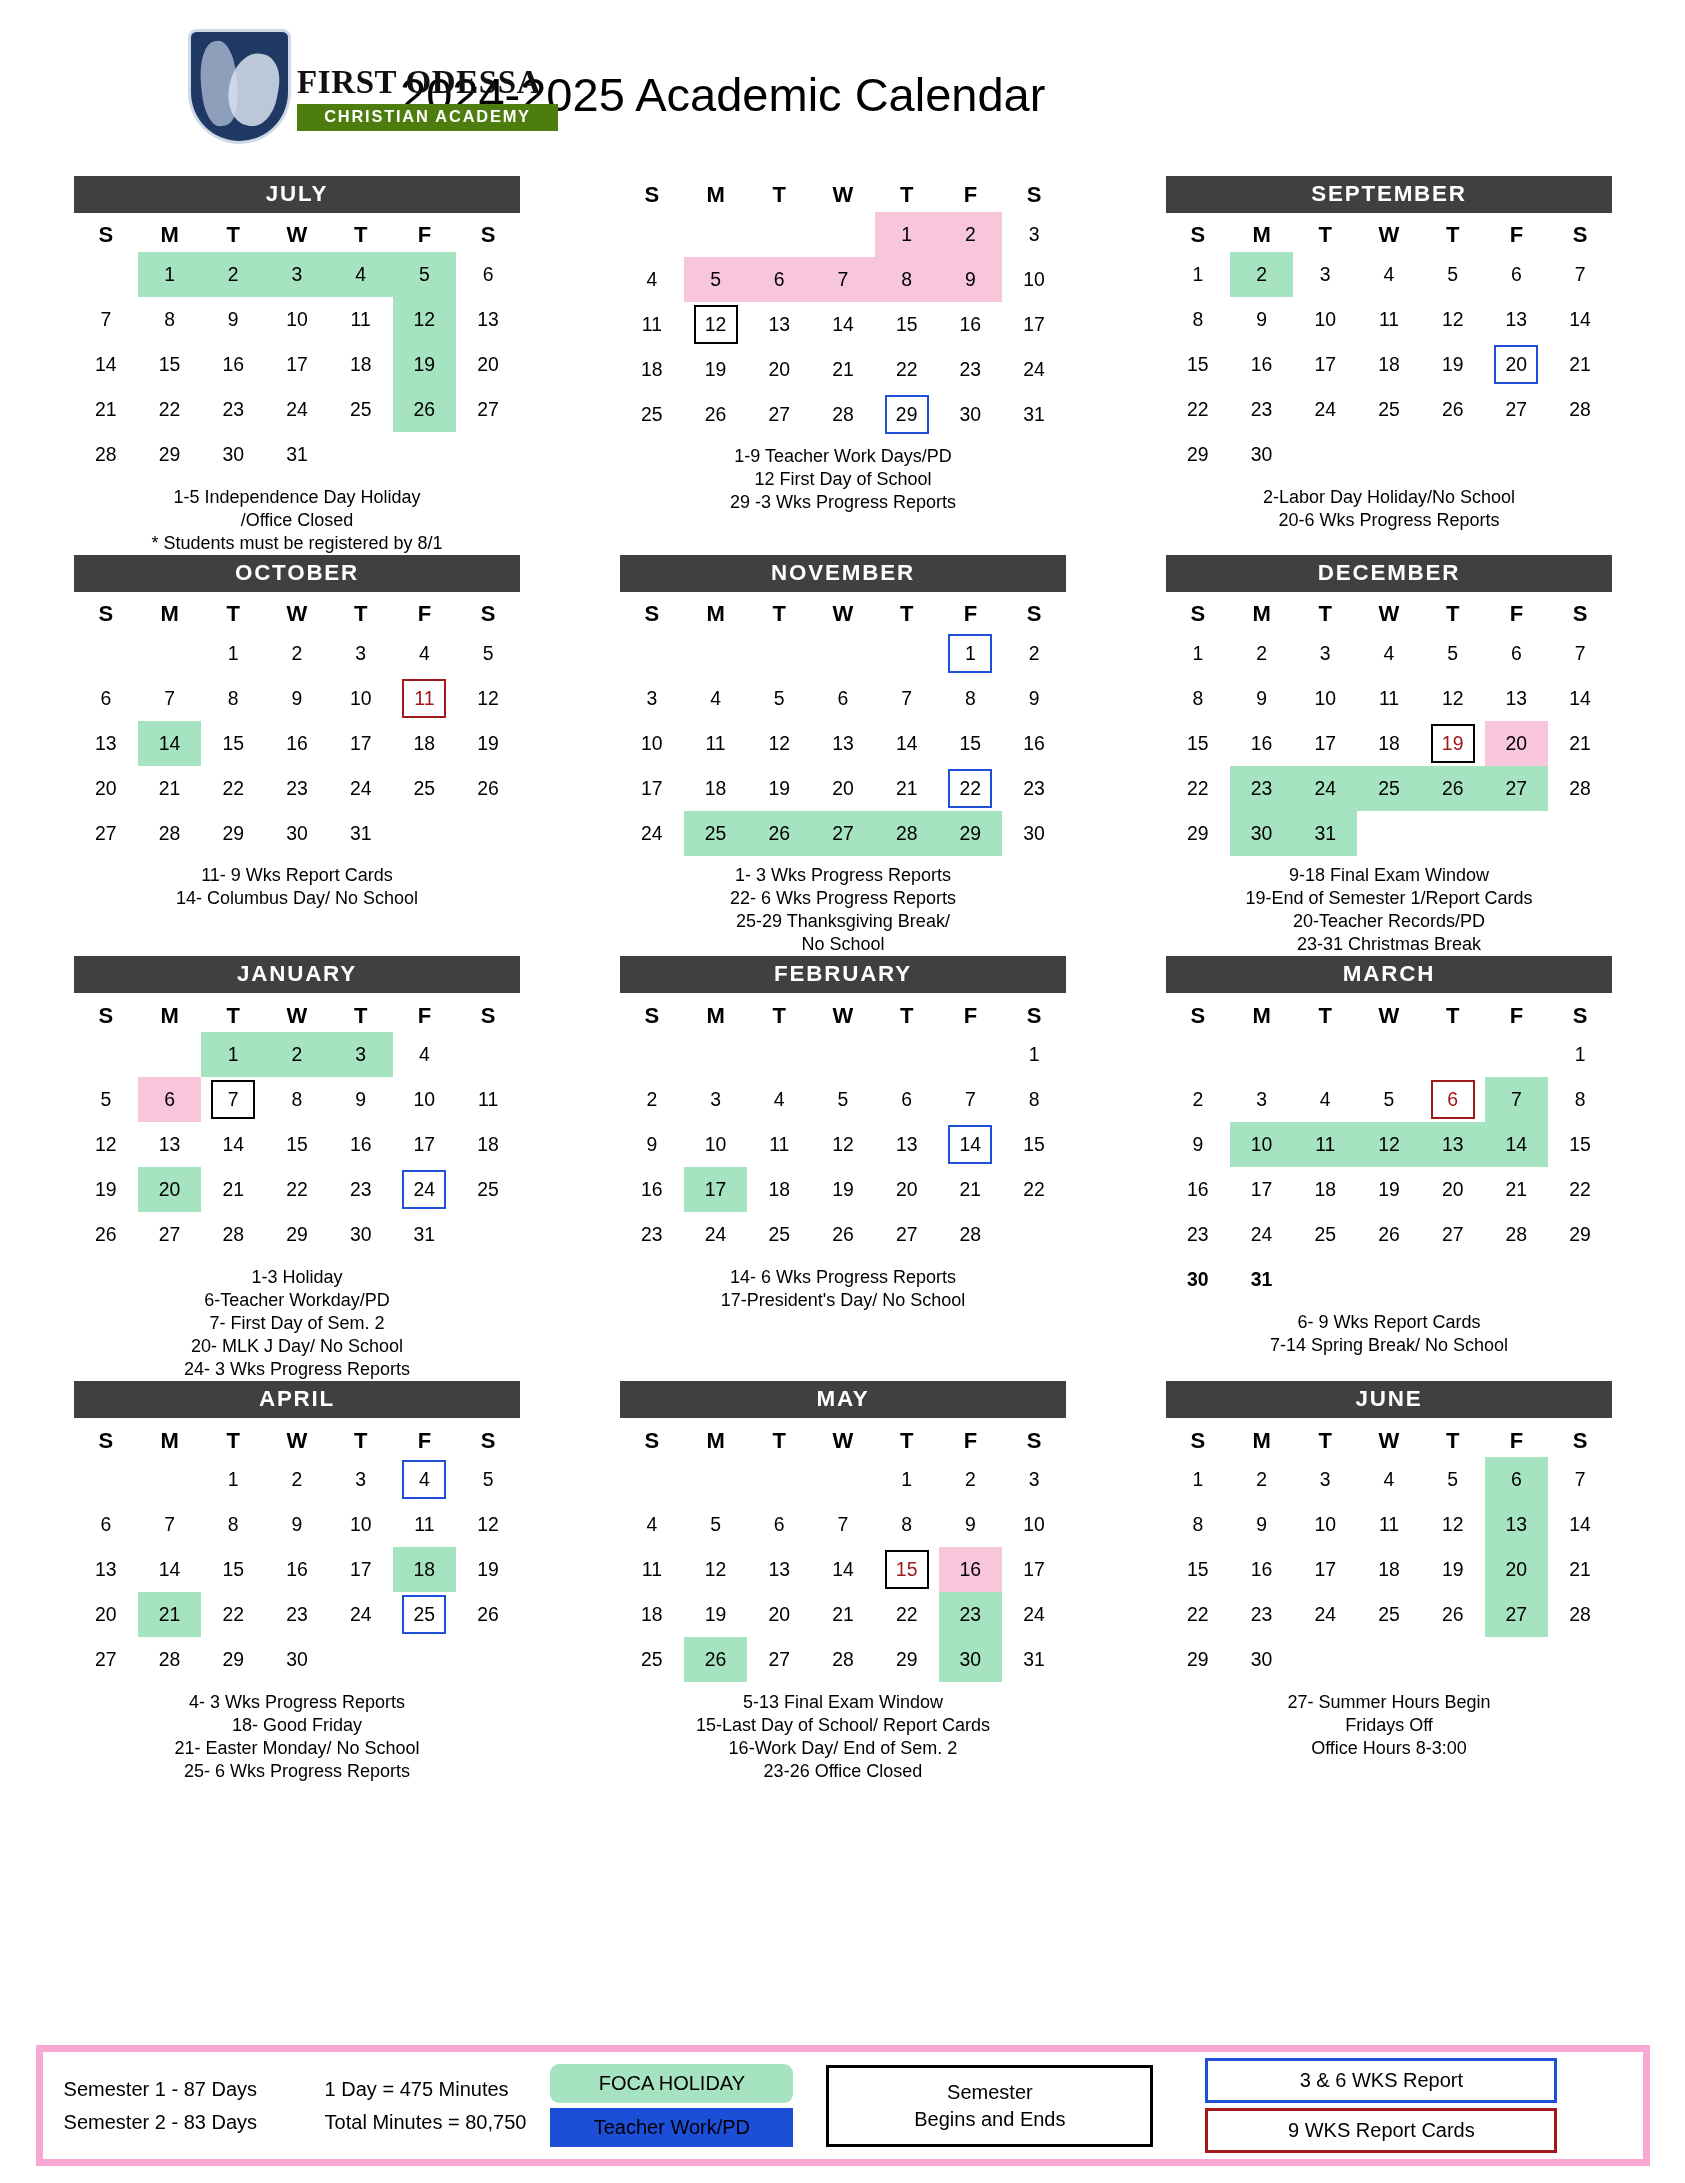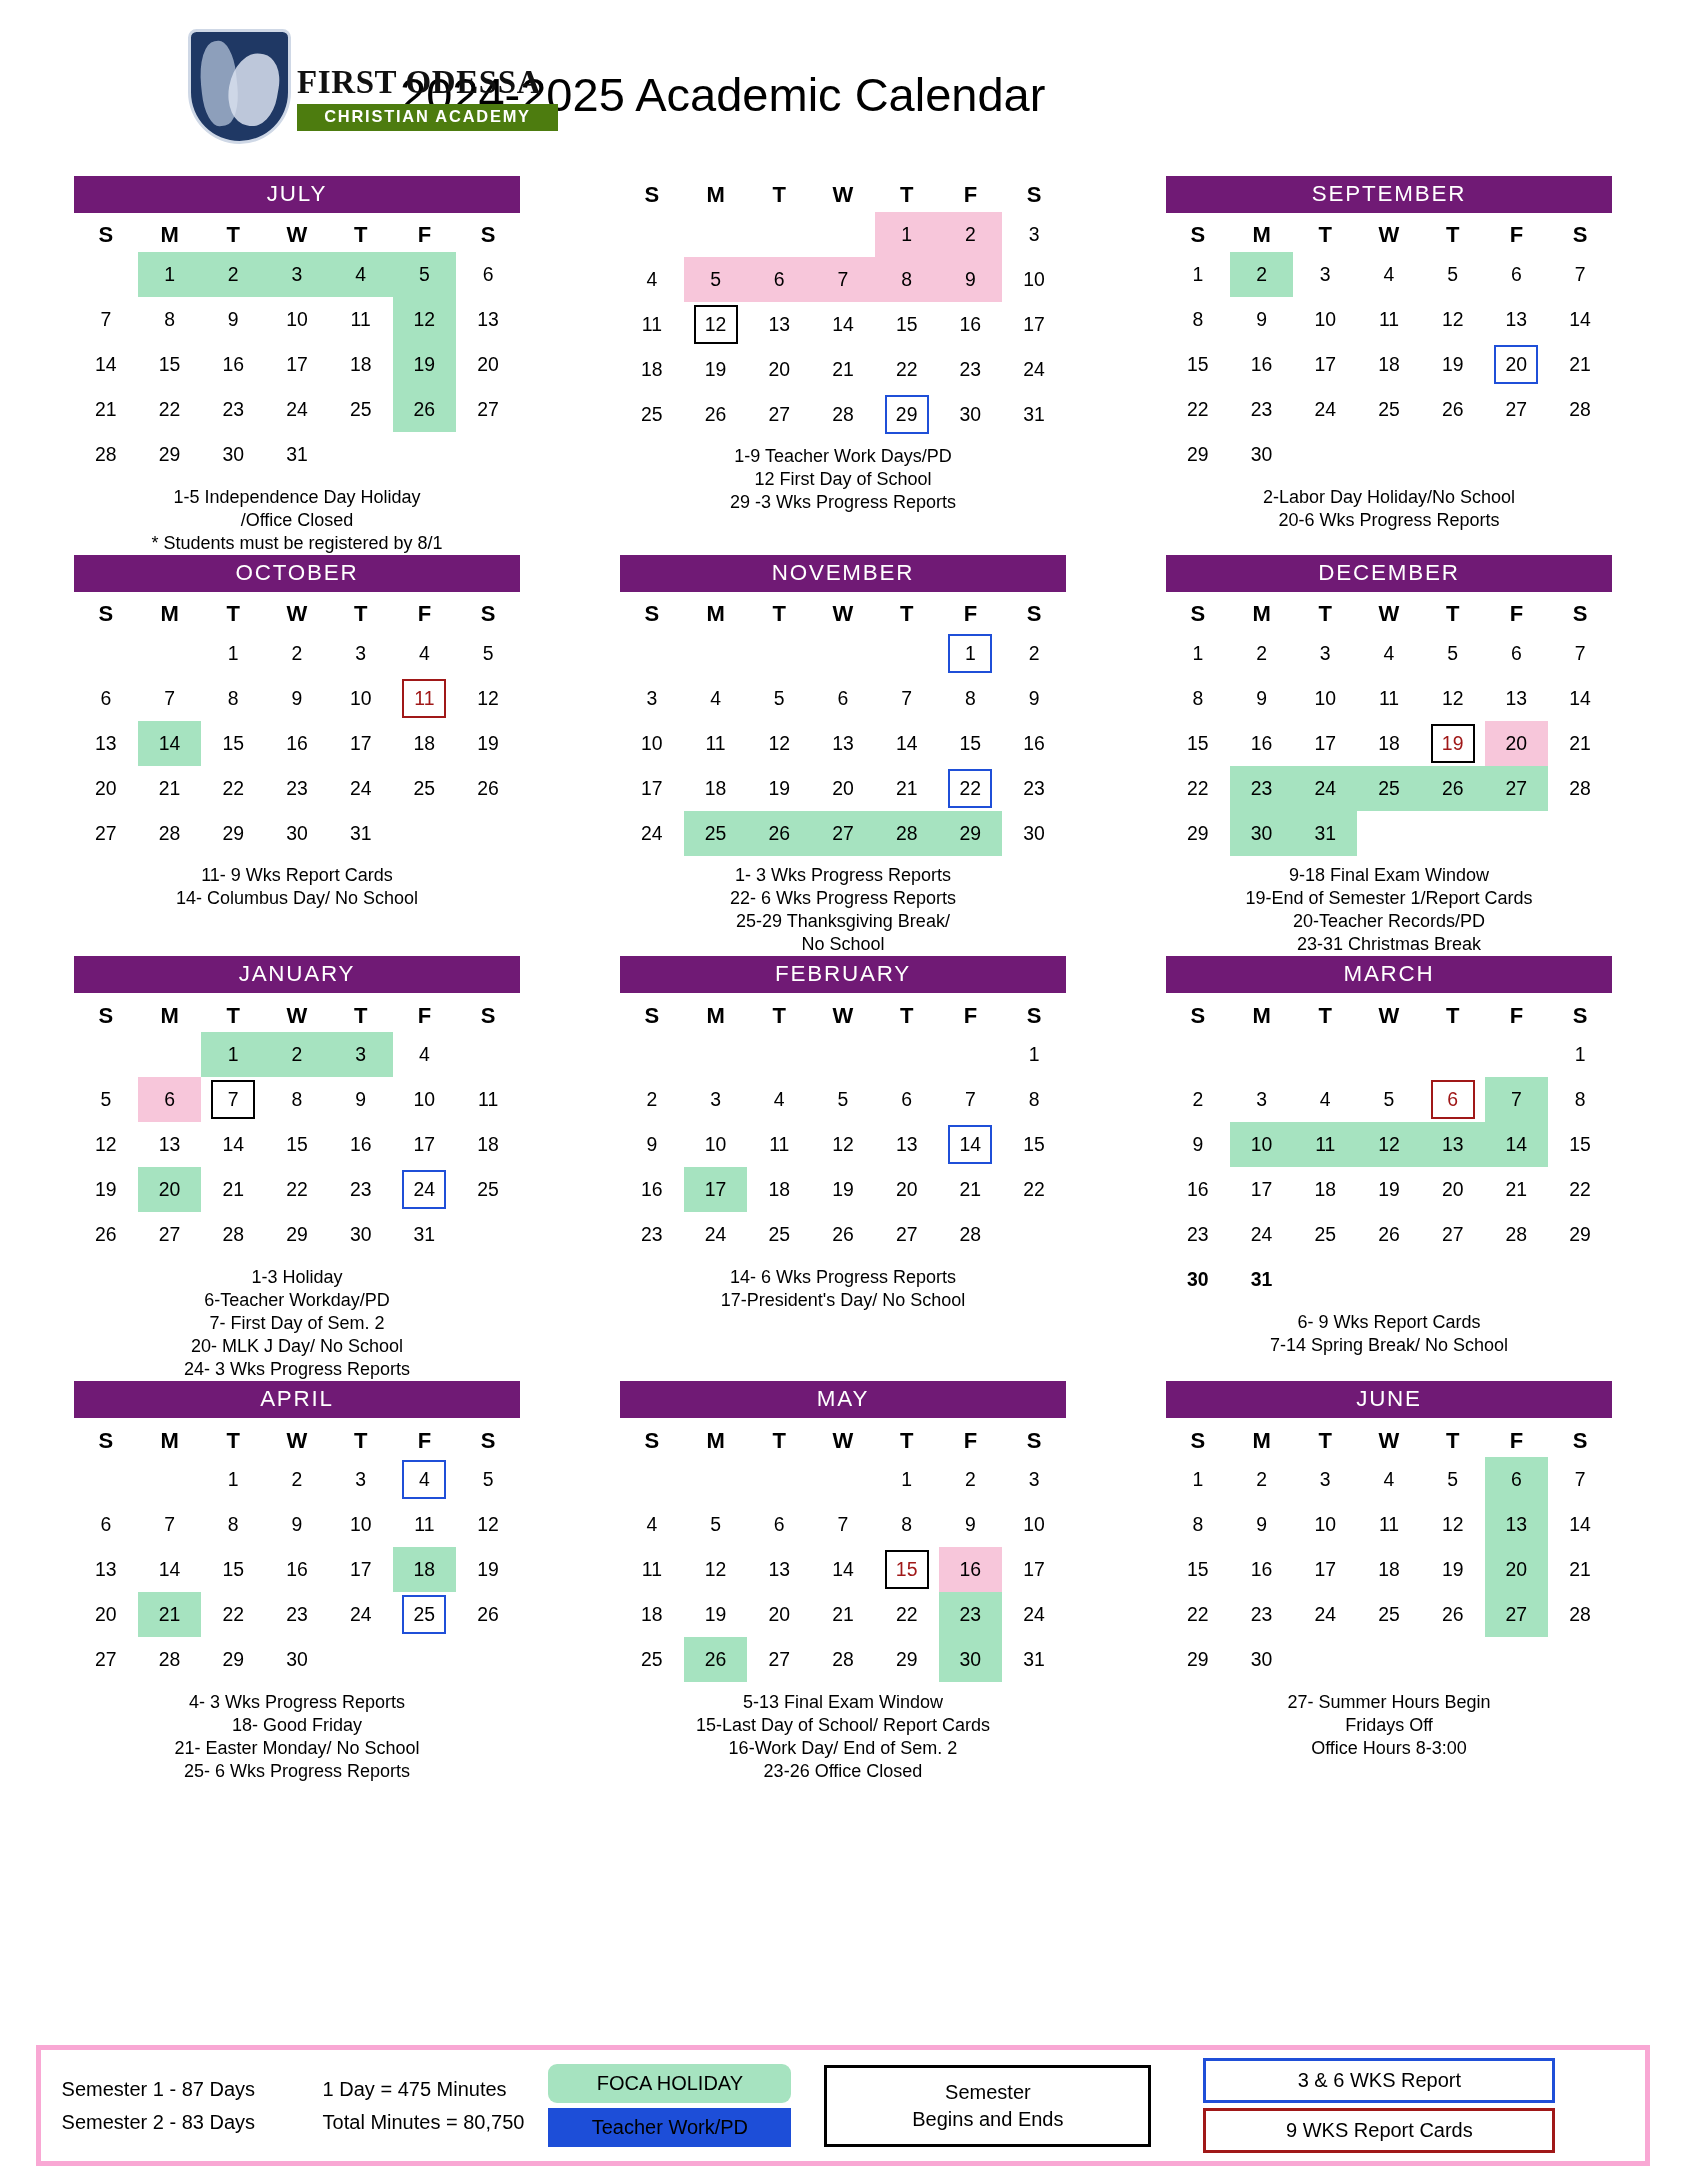--- a/index.html
+++ b/index.html
@@ -109,25 +109,25 @@
     grid-auto-rows: auto;
     column-gap: 24px;
     row-gap: 0px;
     margin-top: 6px;
   }
   .month {
     padding: 0 7.3px;
     box-sizing: border-box;
   }
   .month-name {
-    background: #701a75;
+    background: #404040;
     color: #fff;
     text-align: center;
     font-size: 22.4px;
-    font-weight: normal;
+    font-weight: bold;
     letter-spacing: 1.8px;
     padding: 4.9px 0 6px 0;
     width: 446px;
     max-width: 100%;
     margin: 0 auto 3.6px auto;
   }
   table.cal {
     border-collapse: collapse;
     width: 446px;
     max-width: 100%;
@@ -193,21 +193,21 @@
   }
   .notes div { white-space: nowrap; }
 
   
   .legend {
     position: absolute;
     left: 36px;
     right: 36px;
     bottom: 17px;
     height: 121px;
-    border: 5px solid #f9a8d4;
+    border: 7px solid #f9a8d4;
     box-sizing: border-box;
     display: flex;
     align-items: center;
     padding: 0 13.3px;
   }
   .legend-col-1 {
     font-size: 20px;
     line-height: 1.65;
     white-space: nowrap;
     padding-left: 7.3px;

